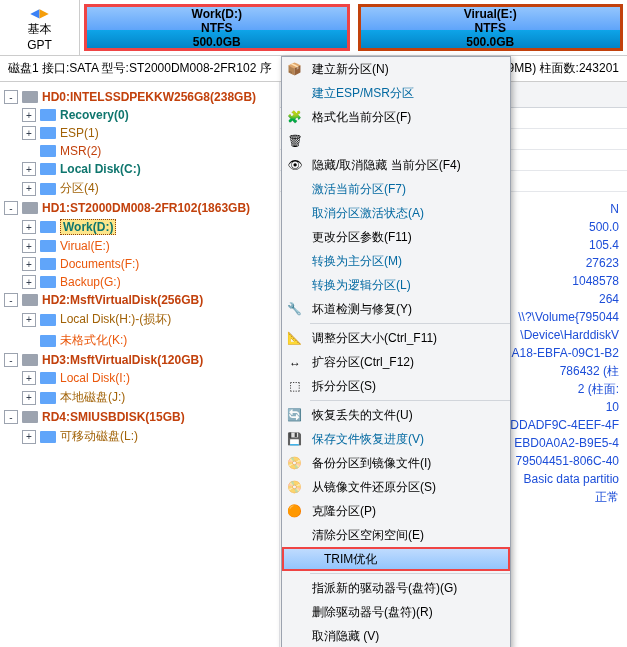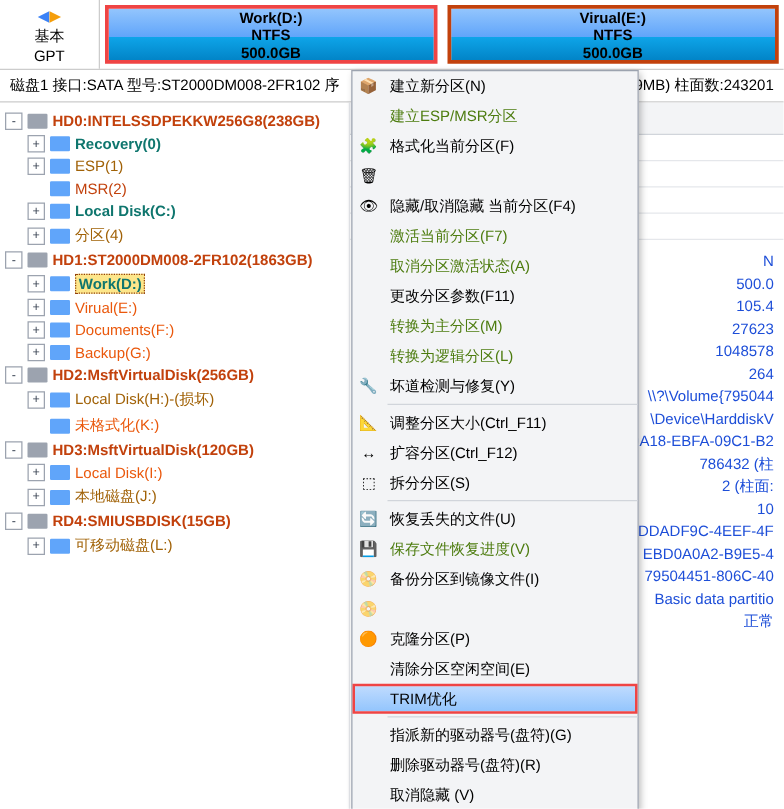--- a/index.html
+++ b/index.html
@@ -30,22 +30,22 @@
 .lbl.sel{background:#fde68a;border:1px dotted #92400e;padding:0 2px}
 .grid{flex:1;overflow:hidden;display:flex;flex-direction:column}
 .ghead{display:flex;background:#f3f4f6;border-bottom:1px solid #d1d5db}
 .ghead>div{padding:4px 8px;border-right:1px solid #d1d5db;white-space:nowrap}
 .grow{display:flex;border-bottom:1px solid #e5e7eb}
 .grow>div{padding:3px 8px;border-right:1px solid #e5e7eb;white-space:nowrap;text-align:center}
 .c0{width:60px}.c2{width:80px}
 .details{padding:8px;color:#1d4ed8;line-height:18px;text-align:right;font-size:11px}
 .menu{position:absolute;left:281px;top:56px;width:230px;background:#f3f4f6;border:1px solid #9ca3af;box-shadow:2px 2px 6px rgba(0,0,0,.3);z-index:10}
 .menu .row{display:flex;align-items:center;padding:3px 8px 3px 4px;gap:8px;white-space:nowrap}
-.menu .row.dis{color:#4d7c0f}
-.menu .row.hi{background:linear-gradient(#bfdbfe,#93c5fd);border:2px solid #ef4444;padding:1px 6px 1px 2px}
+.menu .row.dis{color:#0369a1}
+.menu .row.hi{background:linear-gradient(#bfdbfe,#93c5fd);border:2px solid #ef4444;padding:1px 6px 1px 14px}
 .menu .sep{height:1px;background:#d1d5db;margin:2px 0 2px 28px}
 .mico{width:18px;height:18px;display:inline-flex;align-items:center;justify-content:center;font-size:12px}
 </style>
 </head>
 <body>
 
 <div class="top">
  <div class="basic">
   <div class="arrows"><span class="l">◀</span><span class="r">▶</span></div>
   <div>基本</div>
@@ -293,20 +293,21 @@
     <div class="row dis">
       <span class="mico">💾</span>
       <span>保存文件恢复进度(V)</span>
     </div>
     <div class="row">
       <span class="mico">📀</span>
       <span>备份分区到镜像文件(I)</span>
     </div>
     <div class="row">
       <span class="mico">📀</span>
+      <span>从镜像文件还原分区(S)</span>
     </div>
     <div class="row">
       <span class="mico">🟠</span>
       <span>克隆分区(P)</span>
     </div>
     <div class="row">
       <span class="mico"></span>
       <span>清除分区空闲空间(E)</span>
     </div>
     <div class="row hi">

